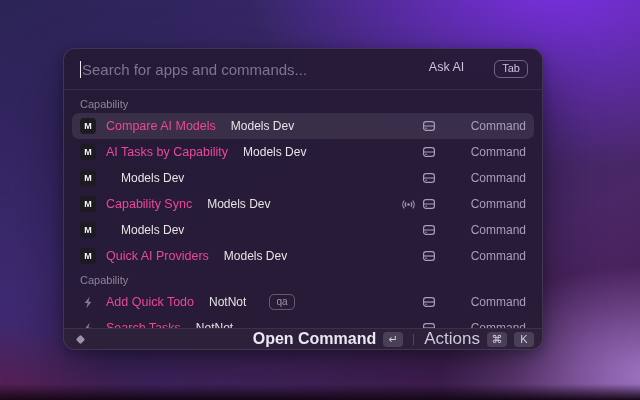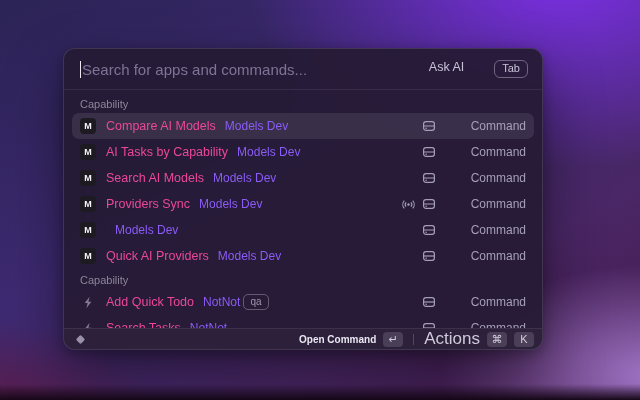--- a/index.html
+++ b/index.html
@@ -63,42 +63,42 @@
     width:16px; height:16px; flex:0 0 16px; border-radius:4px;
     background:#1d1b21; color:#f5f4f7;
     font-size:9px; font-weight:bold; text-align:center; line-height:16px;
     margin-right:10px;
   }
   .glyph-icon {
     width:16px; height:16px; flex:0 0 16px; margin-right:10px;
     color:#847b92; display:flex; align-items:center; justify-content:center;
   }
   .row-title { font-size:12.5px; color:#ec4899; white-space:nowrap; }
-  .row-subtitle { font-size:12px; color:#8b5cf6; margin-left:9px; white-space:nowrap; }
+  .row-subtitle { font-size:12px; color:#e5e5e5; margin-left:15px; white-space:nowrap; }
   .alias-badge {
-    margin-left:3px; font-size:10px; color:#9d95ad;
+    margin-left:23px; font-size:10px; color:#9d95ad;
     border:1px solid rgba(255,255,255,0.28); border-radius:5px;
     padding:1px 6px 2px; line-height:1.1;
   }
   .row-spacer { flex:1; }
   .accessories { display:flex; align-items:center; gap:7px; color:#a79fba; }
   .accessories svg { display:block; }
   .type-label { font-size:12px; color:#a79fba;margin-left:28px; }
 
   
   .footer {
     flex:0 0 21px; height:21px;
     border-top:1px solid rgba(255,255,255,0.08);
     background:rgba(255,255,255,0.025);
     display:flex; align-items:center;
     padding:0 8px 0 10px;
   }
   .footer-logo { color:#9a92a8; display:flex; align-items:center; }
   .footer-right { margin-left:auto; display:flex; align-items:center; gap:7px; }
-  .footer-primary { font-size:10px; font-weight:bold; color:#eae7f1; }
+  .footer-primary { font-size:16px; font-weight:bold; color:#eae7f1; }
   .key-badge {
     background:rgba(255,255,255,0.14); color:#d3cdde;
     border-radius:4px; font-size:11px; line-height:1;
     min-width:20px; height:15px; padding:0 4px;
     display:flex; align-items:center; justify-content:center;
   }
   .footer-divider { width:1px; height:11px; background:rgba(255,255,255,0.18); margin:0 3px; }
   .footer-actions { font-size:17px; color:#cfc9da; }
 </style>
 </head>
@@ -144,37 +144,36 @@
               <rect x="1.6" y="2.6" width="10.8" height="8.8" rx="2.4"></rect>
               <line x1="1.6" y1="7" x2="12.4" y2="7"></line>
               <circle cx="4.1" cy="9.2" r="0.8" fill="currentColor" stroke="none"></circle>
             </svg>
           </span>
           <span class="type-label">Command</span>
         </span>
       </div>
       <div class="row">
         <span class="app-icon">M</span>
-        <span class="row-title">Search AI Models</span>
-        <span class="row-subtitle">Models Dev</span>
-        <span class="row-spacer"></span>
-        <span class="accessories">
-          <span class="glyph">
-            <svg width="14" height="14" viewBox="0 0 14 14" fill="none" stroke="currentColor" stroke-width="1.2">
-              <rect x="1.6" y="2.6" width="10.8" height="8.8" rx="2.4"></rect>
-              <line x1="1.6" y1="7" x2="12.4" y2="7"></line>
-              <circle cx="4.1" cy="9.2" r="0.8" fill="currentColor" stroke="none"></circle>
-            </svg>
-          </span>
-          <span class="type-label">Command</span>
-        </span>
-      </div>
-      <div class="row">
-        <span class="app-icon">M</span>
-        <span class="row-title">Providers Sync</span>
+        <span class="row-subtitle">Models Dev</span>
+        <span class="row-spacer"></span>
+        <span class="accessories">
+          <span class="glyph">
+            <svg width="14" height="14" viewBox="0 0 14 14" fill="none" stroke="currentColor" stroke-width="1.2">
+              <rect x="1.6" y="2.6" width="10.8" height="8.8" rx="2.4"></rect>
+              <line x1="1.6" y1="7" x2="12.4" y2="7"></line>
+              <circle cx="4.1" cy="9.2" r="0.8" fill="currentColor" stroke="none"></circle>
+            </svg>
+          </span>
+          <span class="type-label">Command</span>
+        </span>
+      </div>
+      <div class="row">
+        <span class="app-icon">M</span>
+        <span class="row-title">Capability Sync</span>
         <span class="row-subtitle">Models Dev</span>
         <span class="row-spacer"></span>
         <span class="accessories">
           <span class="glyph">
             <svg width="13" height="13" viewBox="0 0 13 13" fill="none" stroke="currentColor" stroke-width="1.1">
               <circle cx="6.5" cy="6.5" r="1.2" fill="currentColor" stroke="none"></circle>
               <path d="M4.1 4.3a3.3 3.3 0 0 0 0 4.4"></path>
               <path d="M8.9 4.3a3.3 3.3 0 0 1 0 4.4"></path>
               <path d="M2.3 2.6a5.8 5.8 0 0 0 0 7.8"></path>
               <path d="M10.7 2.6a5.8 5.8 0 0 1 0 7.8"></path>

